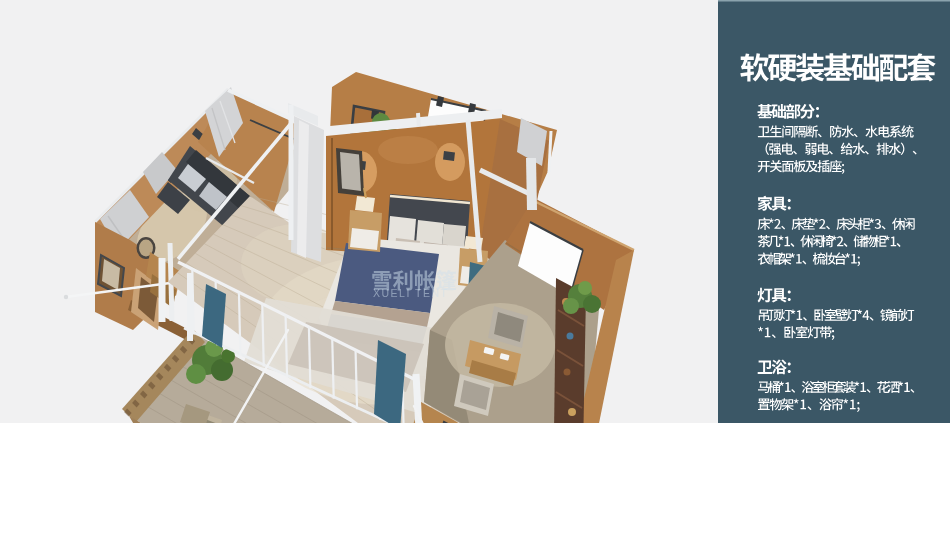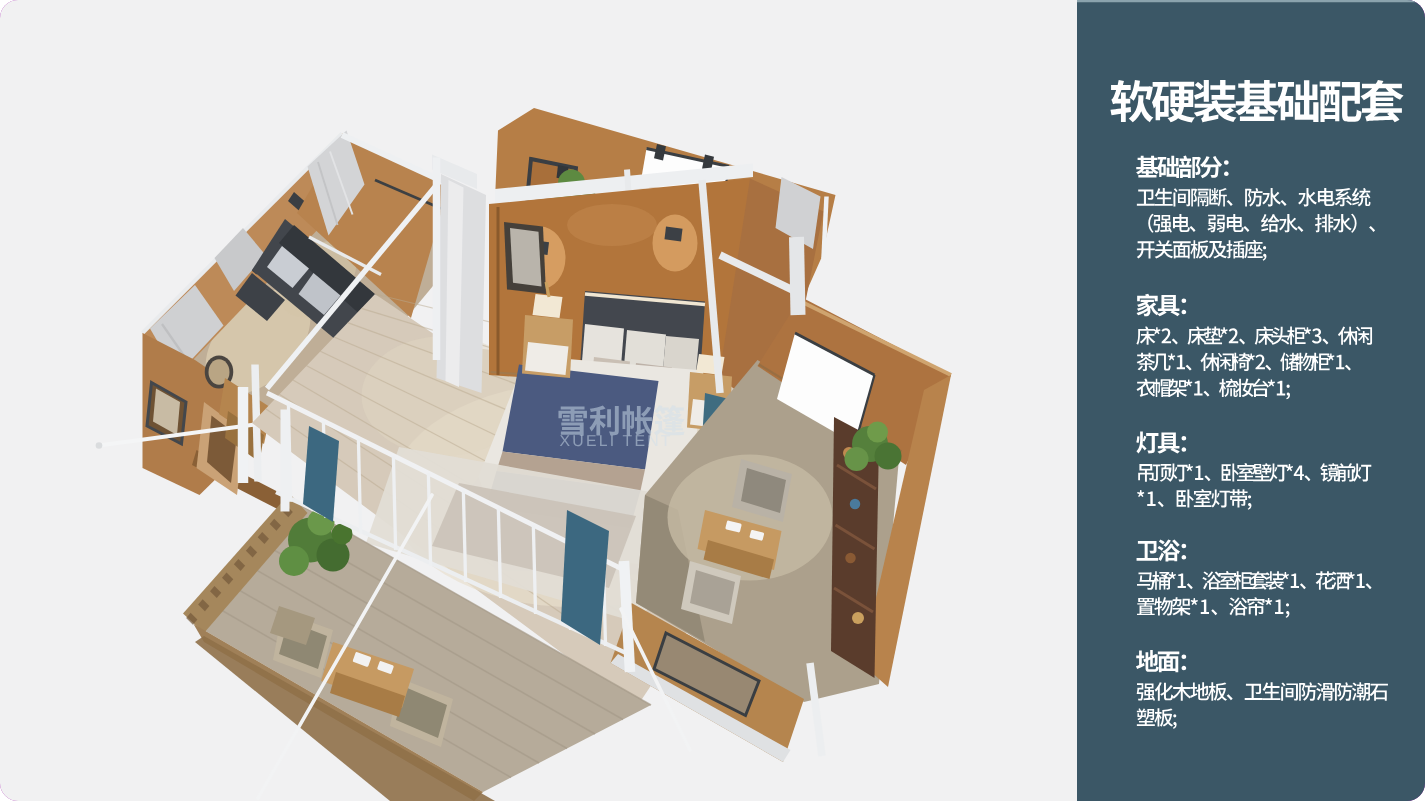--- a/index.html
+++ b/index.html
@@ -1,16 +1,16 @@
 <!DOCTYPE html>
 <html><head>
 <meta charset="utf-8">
 <style>
   html,body{margin:0;padding:0;}
-  #stage{position:relative;width:950px;height:534px;overflow:hidden;background:#a21caf;font-family:"Liberation Sans",sans-serif;border-radius:12px;}
+  #stage{position:relative;width:950px;height:423px;overflow:hidden;background:#a21caf;font-family:"Liberation Sans",sans-serif;}
 </style>
 </head>
 <body>
 <div id="stage">
 <svg width="950" height="534" viewBox="0 0 950 534">
 
 <rect x="0" y="0" width="718" height="534" fill="#f1f1f2"></rect>
 
 <path d="M228.0 89.0 L95.0 222.0 L196.0 302.0 L310.0 165.0 Z" fill="#bfae97"></path>
 

